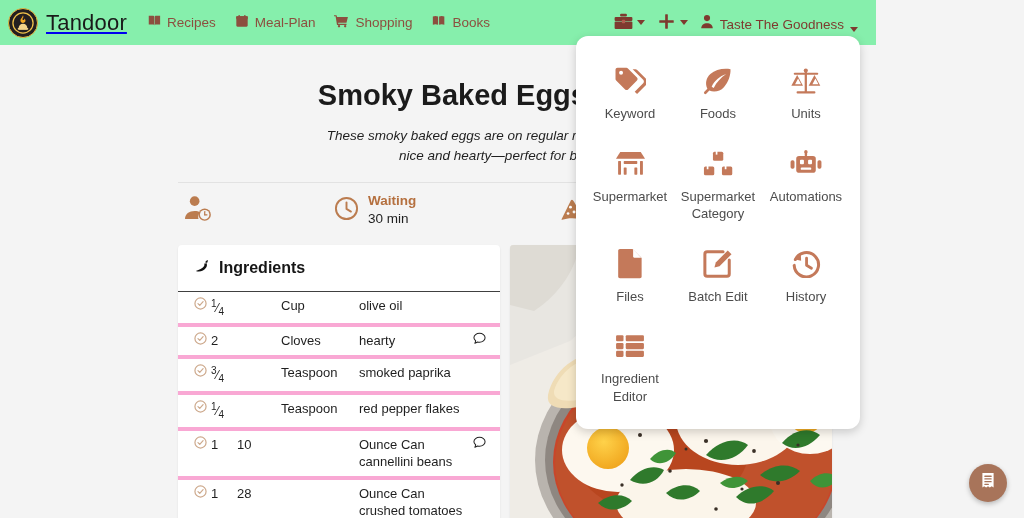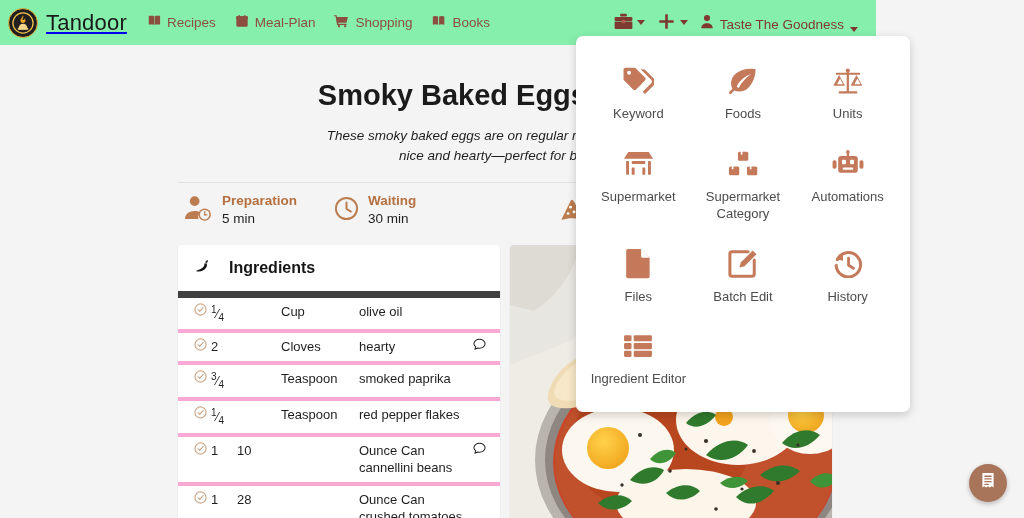--- a/index.html
+++ b/index.html
@@ -83,23 +83,23 @@
   }
 
   
   .panels { display: flex; gap: 10px; margin-top: 6px; }
   .ing-card {
     width: 322px; background: #fff; border-radius: 4px;
     box-shadow: 0 1px 2px rgba(0,0,0,.09);
     overflow: hidden;
   }
   .ing-head {
-    display: flex; align-items: center; gap: 19px;
+    display: flex; align-items: center; gap: 9px;
     padding: 13px 16px; font-size: 16px; font-weight: 700; color: #161616;
-    border-bottom: 7px solid #404040;
+    border-bottom: 1px solid #404040;
   }
   .ing-table { width: 100%; border-collapse: collapse; }
   .ing-table tr { border-bottom: 4px solid #f9a8d4; }
   .ing-table td {
     font-size: 13px; color: #1f1f1f; padding: 5px 2px;
     vertical-align: top; line-height: 1.35;
   }
   td.c-check { width: 26px; padding-left: 16px; }
   td.c-amount { width: 26px; }
   td.c-amount2 { width: 44px; }
@@ -114,23 +114,23 @@
   .photo-card {
     width: 322px; height: 285px; border-radius: 4px; overflow: hidden;
     box-shadow: 0 1px 2px rgba(0,0,0,.09);
     position: relative; background: #cfc6bd;
   }
   .photo-card svg { display: block; }
 
   
   .dropdown {
     position: absolute; left: 576px; top: 36px;
-    width: 334px; background: #fff;
+    width: 284px; background: #fff;
     box-shadow: 0 3px 10px rgba(0,0,0,.18);
-    border-radius: 7px;
+    border-radius: 12px;
     padding: 18px 10px 16px 10px;
     z-index: 40;
   }
   .dd-grid { display: grid; grid-template-columns: repeat(3, 1fr); row-gap: 6px; }
   .dd-item {
     display: flex; flex-direction: column; align-items: center; justify-content: flex-start;
     padding: 10px 4px 8px 4px; cursor: pointer; text-align: center;
   }
   .dd-item .dd-ico { color: #c4795a; height: 34px; display: flex; align-items: center; }
   .dd-item .dd-label { margin-top: 7px; font-size: 13px; color: #4c4c4c; line-height: 1.35; }
@@ -254,24 +254,20 @@
         <span>
           <svg width="29" height="27" viewBox="0 0 30 28" fill="#bb7c4f">
             <circle cx="11" cy="6.4" r="5"></circle>
             <path d="M1 24.8c0-5.2 4.4-8.3 10-8.3 2.2 0 4.2.5 5.8 1.3-1.3 1.3-2.1 3.1-2.1 5.1 0 .7.1 1.3.3 1.9z"></path>
             <circle cx="21.4" cy="20.4" r="6.4" fill="#bb7c4f"></circle>
             <circle cx="21.4" cy="20.4" r="4.9" fill="#f4f4f4"></circle>
             <rect x="20.8" y="16.6" width="1.3" height="4.6" rx=".5" fill="#bb7c4f"></rect>
             <rect x="21" y="19.9" width="3.4" height="1.3" rx=".5" fill="#bb7c4f"></rect>
           </svg>
         </span>
-        <div class="meta-text">
-          <div class="meta-label">Preparation</div>
-          <div class="meta-value">5 min</div>
-        </div>
       </div>
 
       <div class="meta-item">
         <span>
           <svg width="25" height="25" viewBox="0 0 26 26" fill="none">
             <circle cx="13" cy="13" r="11" stroke="#bb7c4f" stroke-width="2"></circle>
             <path d="M13 6.6v6.8l4.6 2.8" stroke="#bb7c4f" stroke-width="2" stroke-linecap="round" stroke-linejoin="round"></path>
           </svg>
         </span>
         <div class="meta-text">

